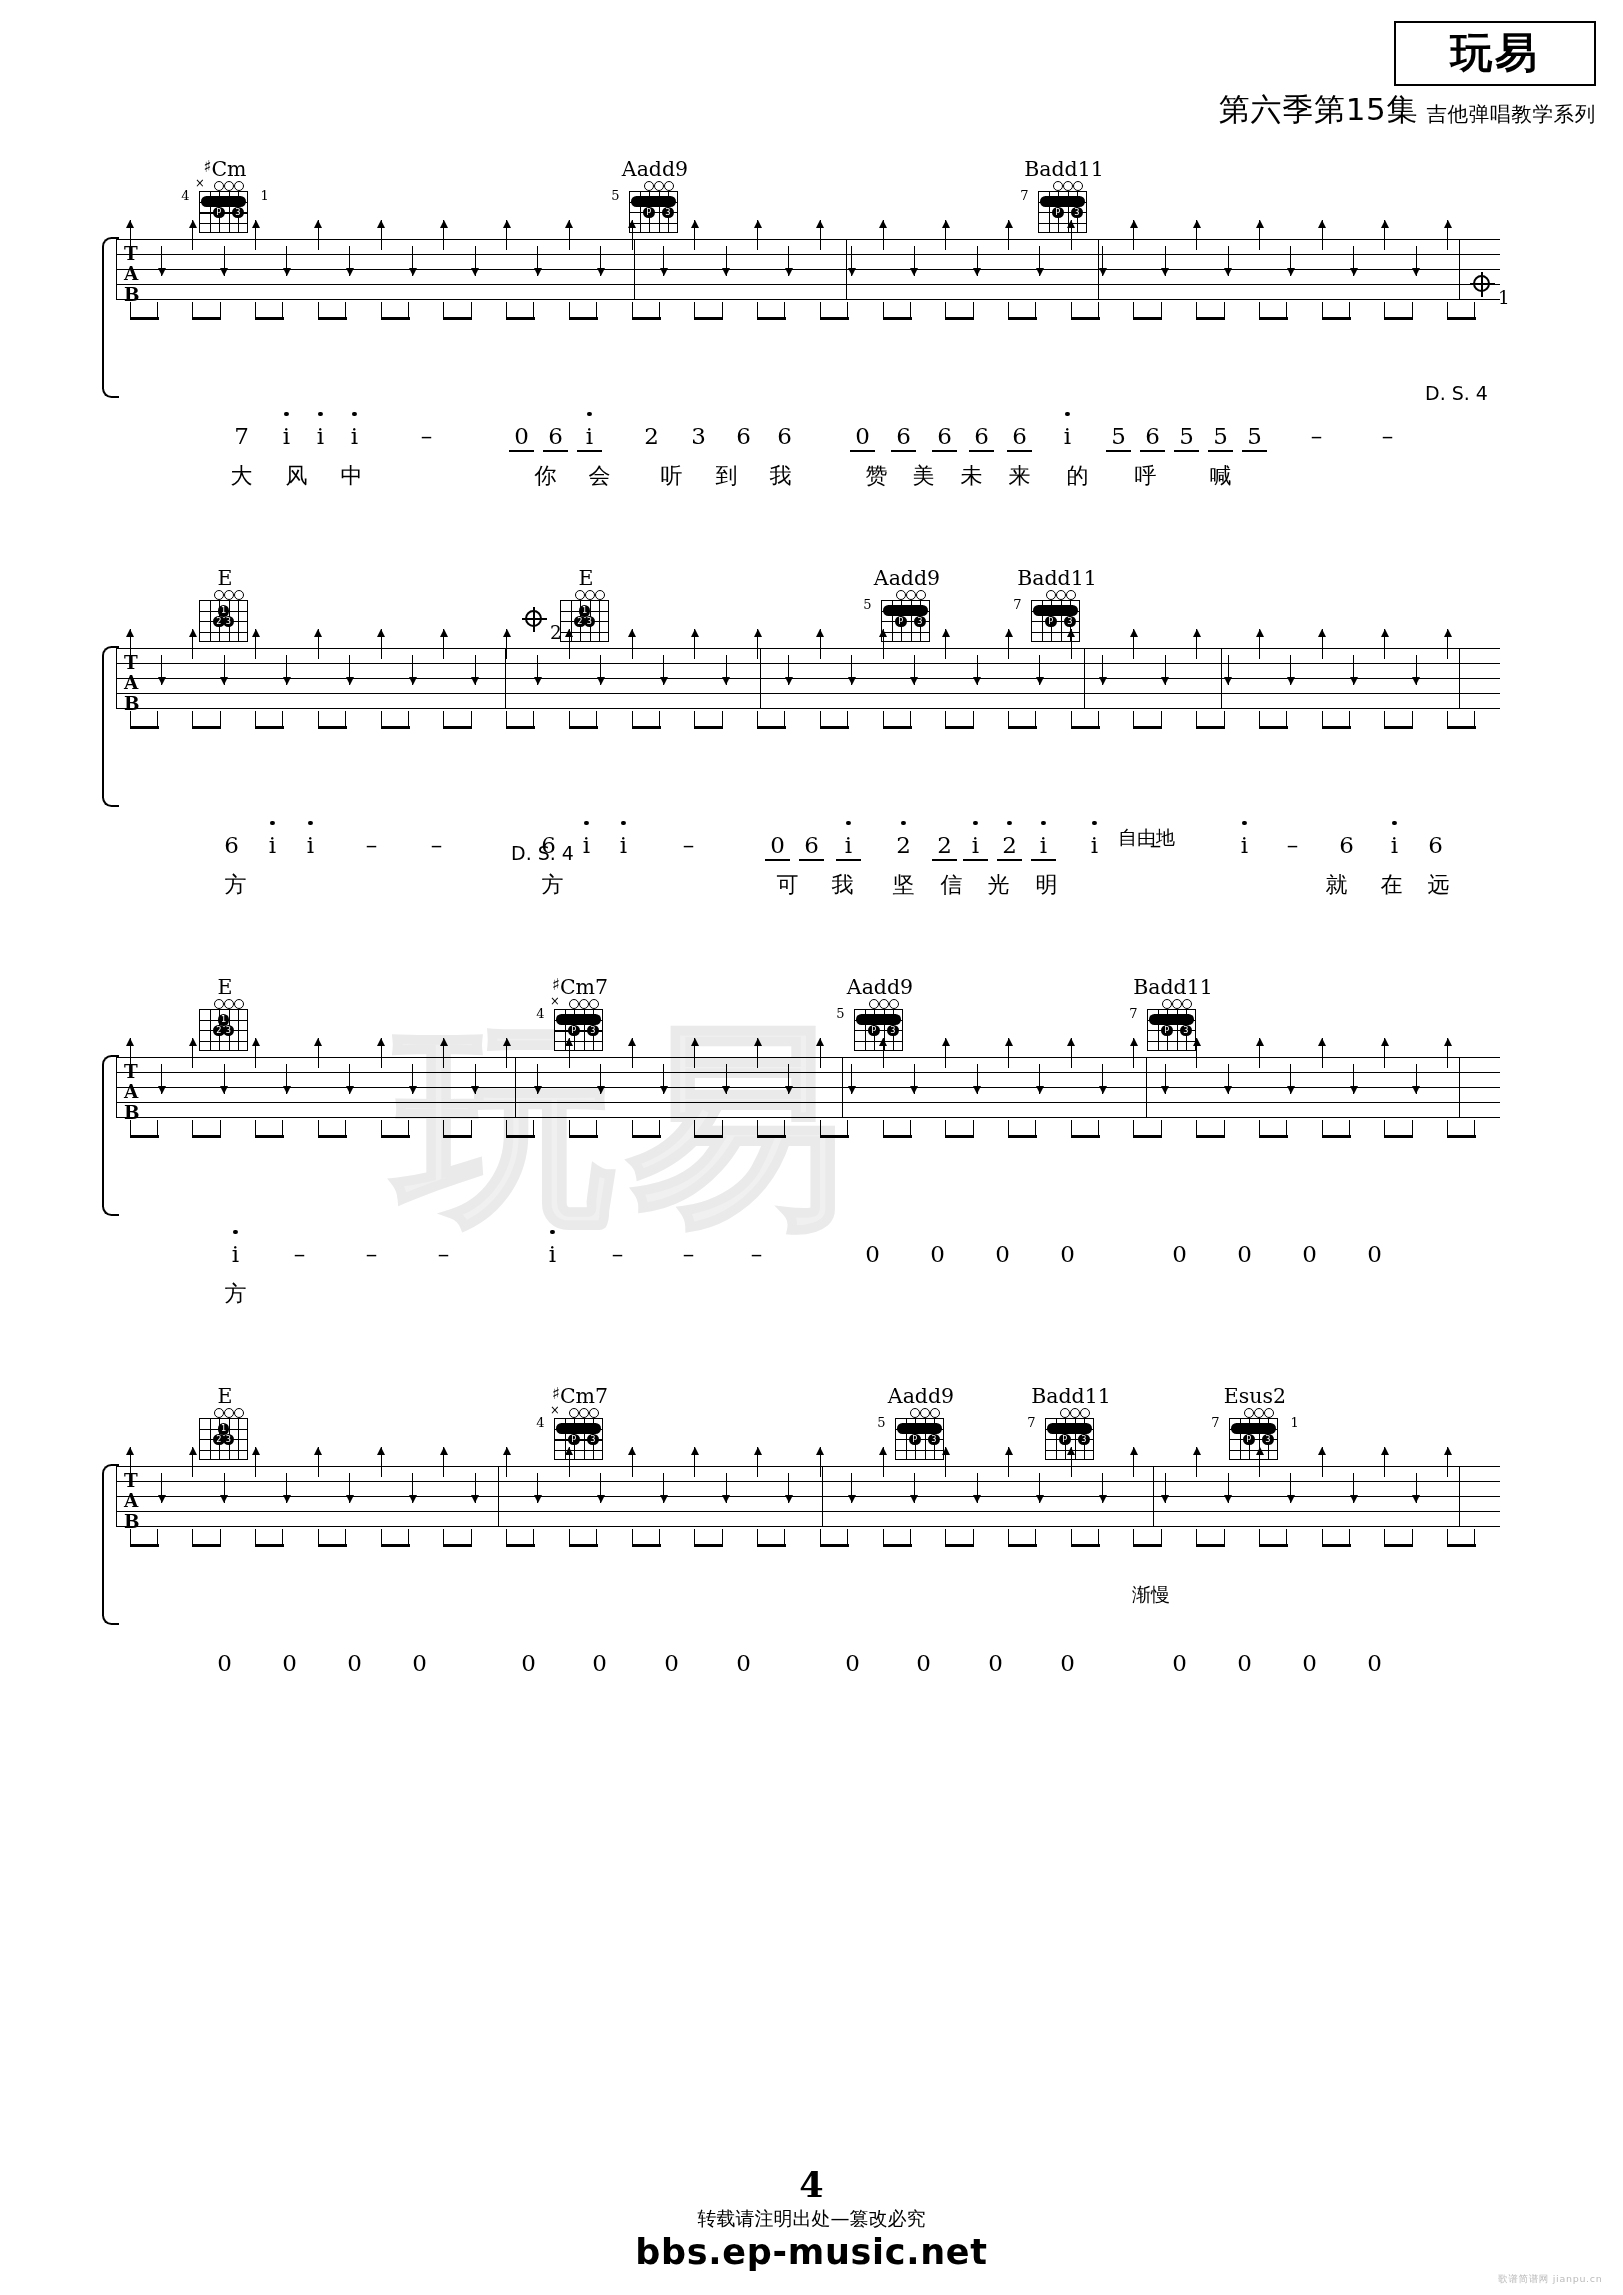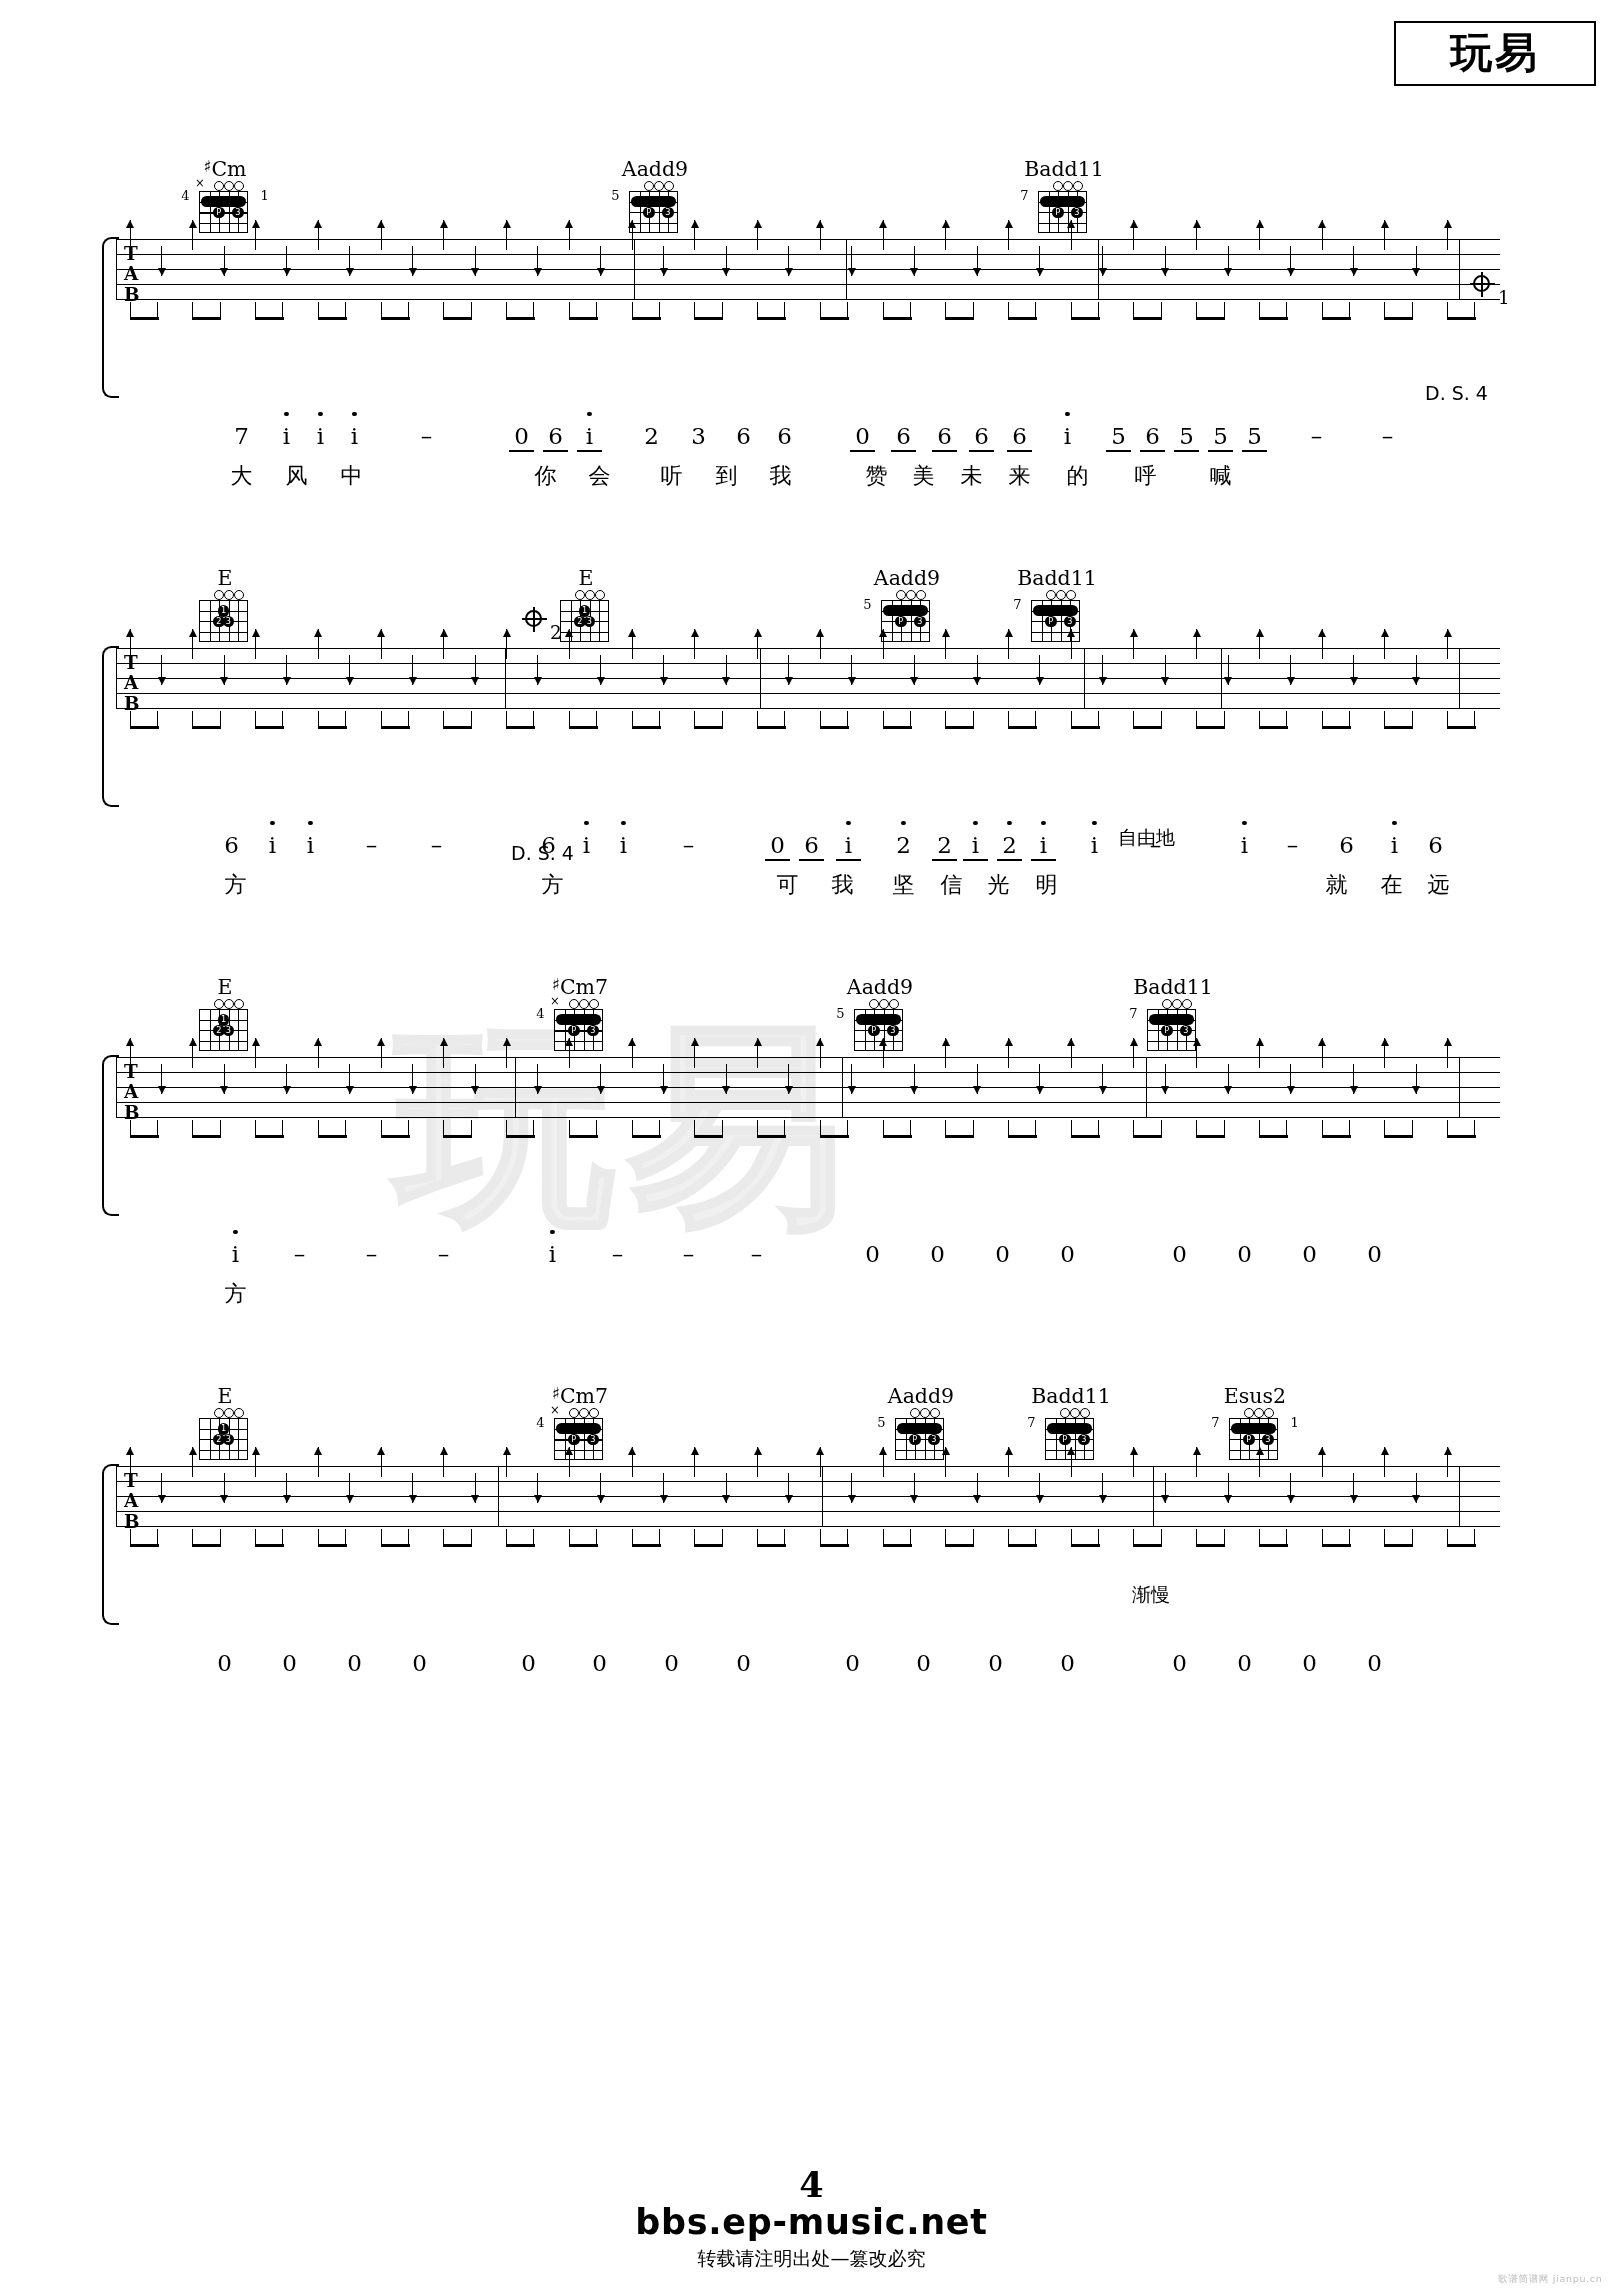--- a/index.html
+++ b/index.html
@@ -358,20 +358,24 @@
     font-size: 19px;
     margin-top: 4.1px;
   }
 </style>
 </head>
 <body>
 
 <div id="header">
   <div id="logo-box">
     <span id="logo-text">玩易</span>
+  </div>
+  <div id="header-sub">
+    <span id="season-text">第六季第15集</span>
+    <span id="series-text">吉他弹唱教学系列</span>
   </div>
 </div>
 
 <div id="watermark">玩易</div>
 <div id="watermark2">歌谱简谱网 jianpu.cn</div>
 
 <div id="systems-root">
     <div class="system" style="top: 157px;">
       <div class="chords-row">
         <div class="chord" style="left: 191px;"><div class="chord-name"><span class="sharp">♯</span><span>Cm</span></div><div class="grid-wrap">
@@ -1479,16 +1483,16 @@
         <div class="num" style="left: 1166px;"><span class="hi">0</span></div>
         <div class="num" style="left: 1231px;"><span class="hi">0</span></div>
         <div class="num" style="left: 1296px;"><span class="hi">0</span></div>
         <div class="num" style="left: 1361px;"><span class="hi">0</span></div>
       </div>
     </div>
   </div>
 
 <div id="footer">
   <div id="page-number">4</div>
+  <div id="footer-note">转载请注明出处—篡改必究</div>
   <div id="footer-url">bbs.ep-music.net</div>
-  <div id="footer-note">转载请注明出处—篡改必究</div>
 </div>
 
 
 </body></html>

